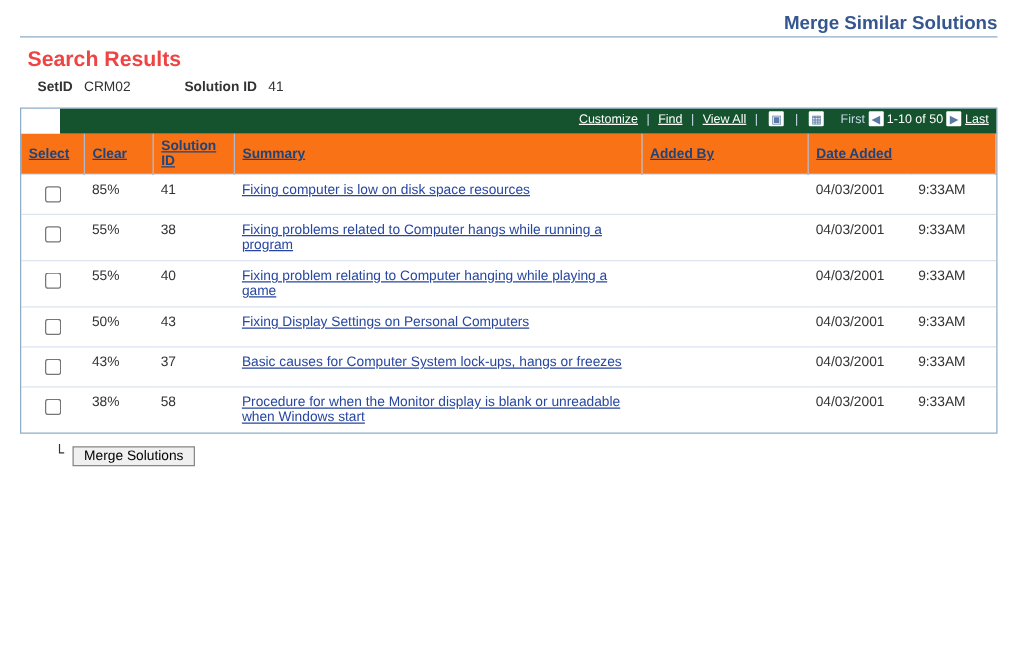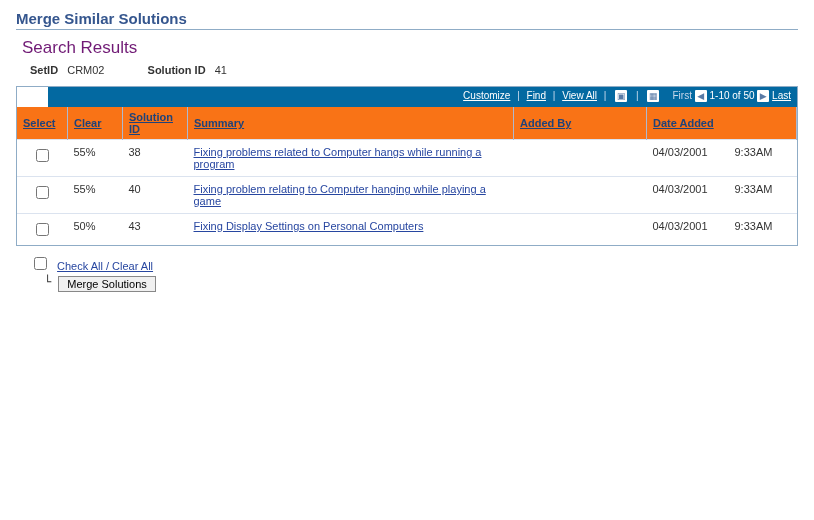--- a/index.html
+++ b/index.html
@@ -12,37 +12,38 @@
     width: 814px;
     box-sizing: border-box;
   }
   .page-title {
     color: #35568e;
     font-size: 15px;
     font-weight: bold;
     margin: 0 0 2px 0;
     padding-bottom: 2px;
     border-bottom: 1px solid #8facc6;
+    text-align: right;
   }
   .section-title {
-    color: #701a75;
+    color: #ef4444;
     font-size: 17px;
-    font-weight: normal;
+    font-weight: bold;
     margin: 8px 0 6px 6px;
   }
   .criteria {
     margin: 2px 0 10px 14px;
     font-size: 11px;
   }
   .criteria-label { font-weight: bold; margin-right: 6px; }
   .criteria-val { margin-right: 40px; }
 
   .grid-wrap { border: 1px solid #8facc6; }
   .toolbar {
-    background: #0369a1;
+    background: #14532d;
     color: #fff;
     font-size: 10px;
     text-align: right;
     padding: 2px 6px;
     height: 16px;
     line-height: 14px;
     margin-left: 31px;
   }
   .toolbar a { color: #fff; text-decoration: underline; cursor: pointer; }
   .toolbar .sep { margin: 0 4px; color: #cde; }
@@ -145,20 +146,29 @@
         <th style="width:42px"><a>Clear</a></th>
         <th style="width:52px"><a>Solution ID</a></th>
         <th><a>Summary</a></th>
         <th style="width:120px"><a>Added By</a></th>
         <th colspan="2" style="width:130px"><a>Date Added</a></th>
       </tr>
     </thead>
     <tbody id="rows-body">
         <tr>
           <td class="col-select"><input type="checkbox" style=""></td>
+          <td class="col-score">85%</td>
+          <td class="col-solid">41</td>
+          <td class="col-summary"><a class="summary-link">Fixing computer is low on disk space resources</a></td>
+          <td class="col-added"></td>
+          <td class="col-date">04/03/2001</td>
+          <td class="col-time">9:33AM</td>
+        </tr>
+        <tr>
+          <td class="col-select"><input type="checkbox" style=""></td>
           <td class="col-score">55%</td>
           <td class="col-solid">38</td>
           <td class="col-summary"><a class="summary-link">Fixing problems related to Computer hangs while running a program</a></td>
           <td class="col-added"></td>
           <td class="col-date">04/03/2001</td>
           <td class="col-time">9:33AM</td>
         </tr>
         <tr>
           <td class="col-select"><input type="checkbox" style=""></td>
           <td class="col-score">55%</td>
@@ -170,26 +180,40 @@
         </tr>
         <tr>
           <td class="col-select"><input type="checkbox" style=""></td>
           <td class="col-score">50%</td>
           <td class="col-solid">43</td>
           <td class="col-summary"><a class="summary-link">Fixing Display Settings on Personal Computers</a></td>
           <td class="col-added"></td>
           <td class="col-date">04/03/2001</td>
           <td class="col-time">9:33AM</td>
         </tr>
+        <tr>
+          <td class="col-select"><input type="checkbox" style=""></td>
+          <td class="col-score">43%</td>
+          <td class="col-solid">37</td>
+          <td class="col-summary"><a class="summary-link">Basic causes for Computer System lock-ups, hangs or freezes</a></td>
+          <td class="col-added"></td>
+          <td class="col-date">04/03/2001</td>
+          <td class="col-time">9:33AM</td>
+        </tr>
+        <tr>
+          <td class="col-select"><input type="checkbox" style=""></td>
+          <td class="col-score">38%</td>
+          <td class="col-solid">58</td>
+          <td class="col-summary"><a class="summary-link">Procedure for when the Monitor display is blank or unreadable when Windows start</a></td>
+          <td class="col-added"></td>
+          <td class="col-date">04/03/2001</td>
+          <td class="col-time">9:33AM</td>
+        </tr>
       </tbody>
   </table>
 </div>
 
 <div class="footer">
-  <div>
-    <input type="checkbox" style="">
-    <a class="check-all">Check All / Clear All</a>
-  </div>
   <div class="branch">
     <span class="branch-char">└</span>
     <button class="merge-btn">Merge Solutions</button>
   </div>
 </div>
 
 </body></html>

